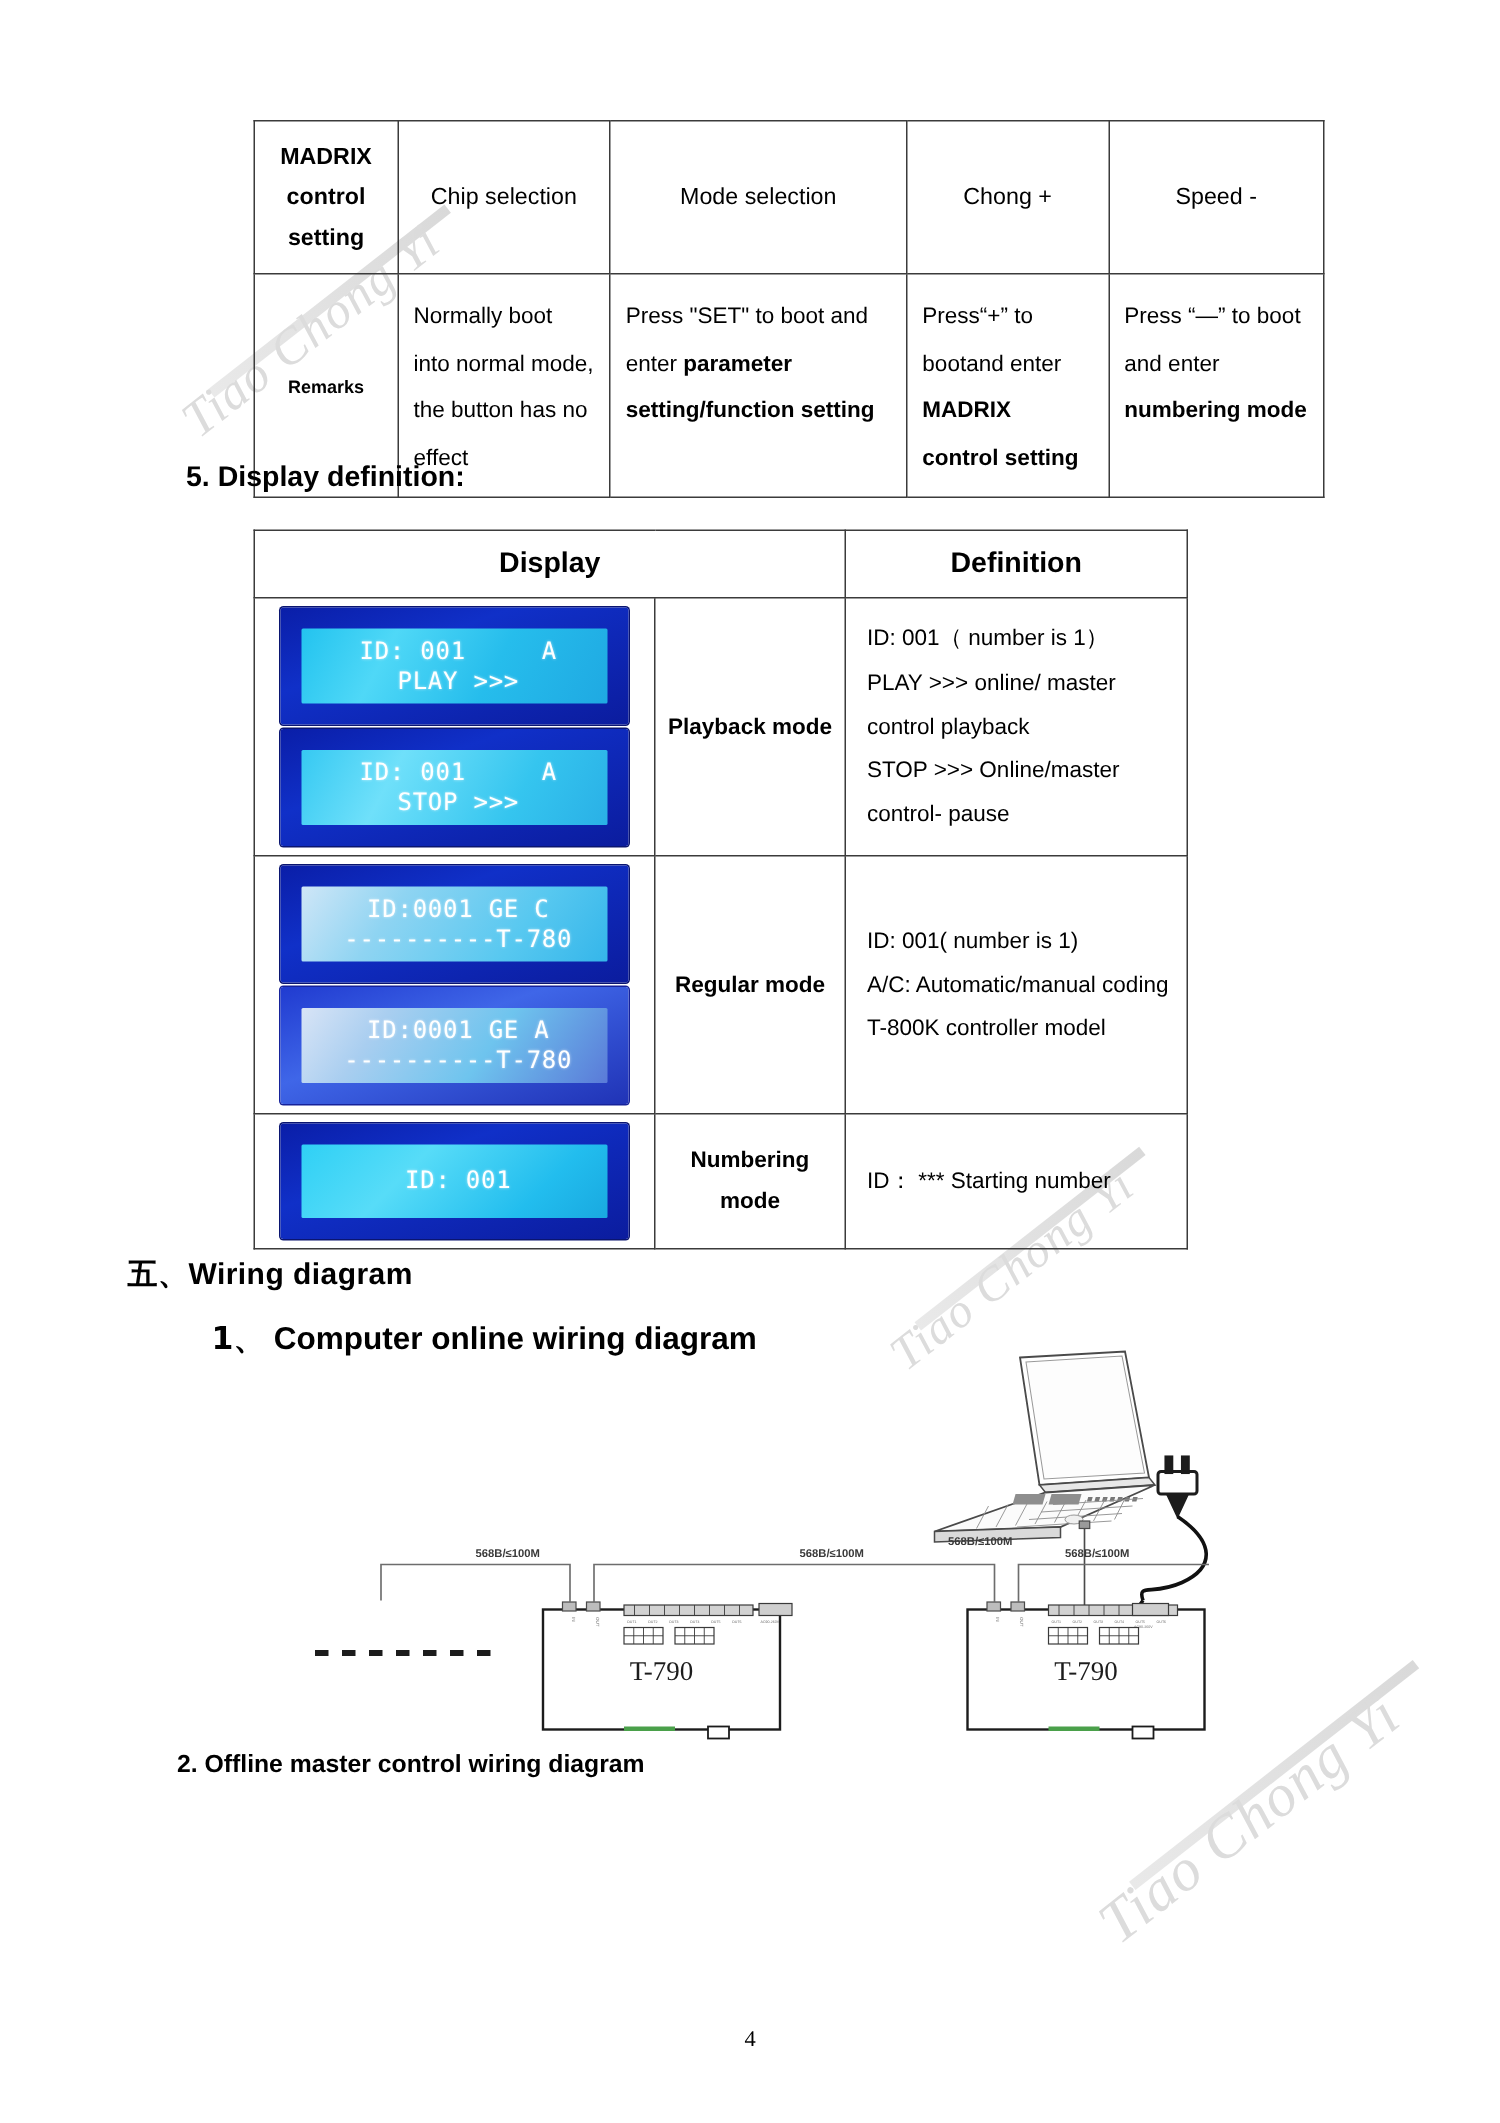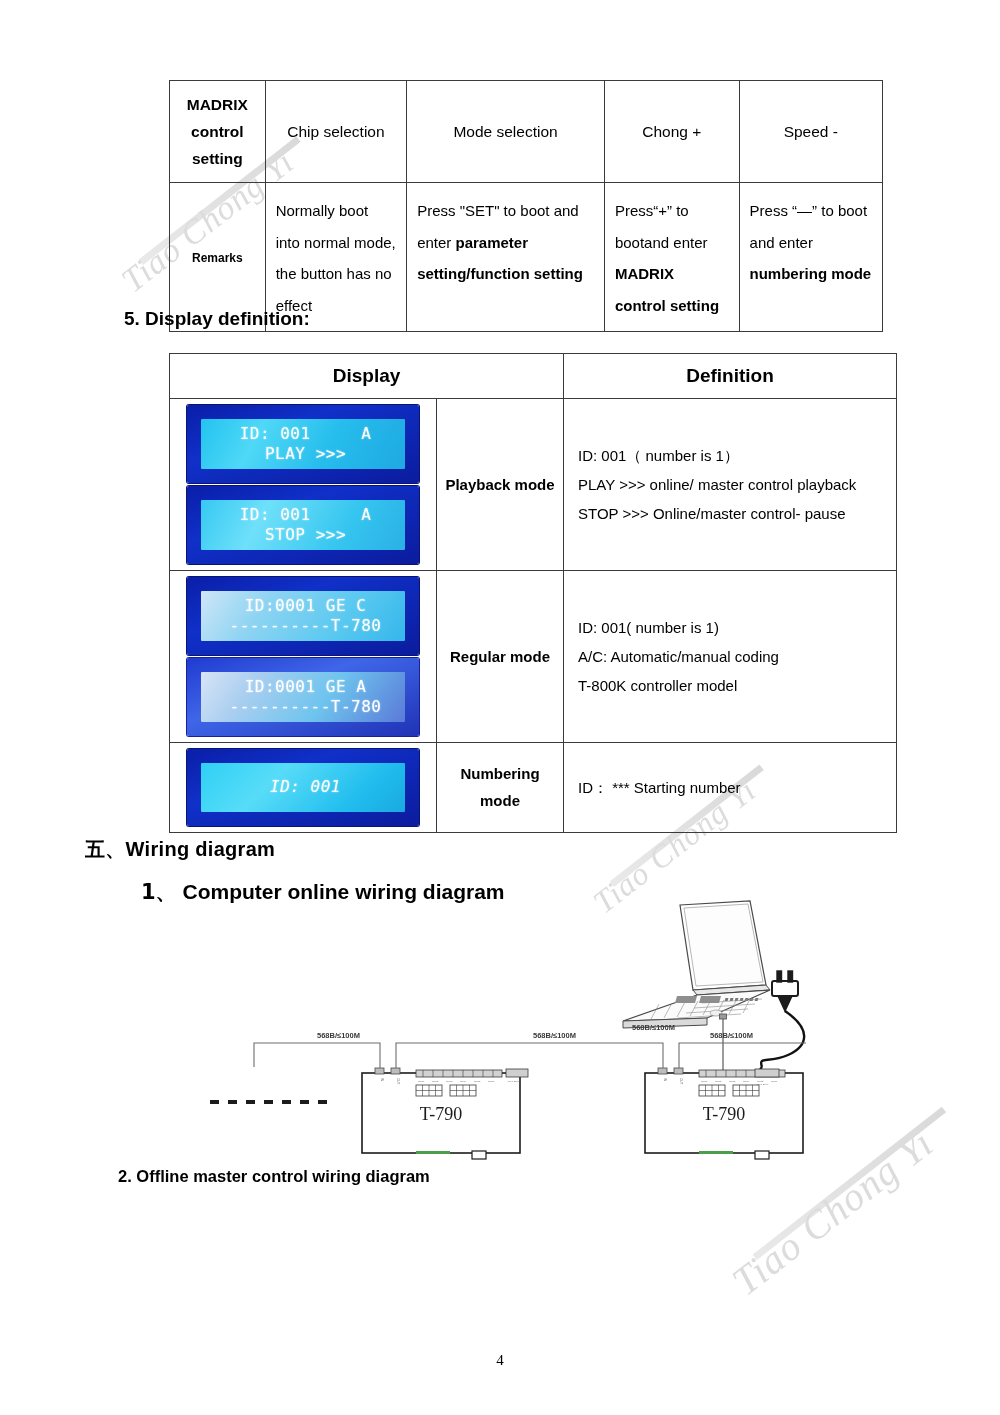--- a/index.html
+++ b/index.html
@@ -118,21 +118,21 @@
     top: 1167px;
     font-size: 16.5px;
     font-weight: bold;
     z-index: 2;
   }
 
   
   #table-display {
     left: 169px;
     top: 353px;
-    width: 728px;
+    width: 623px;
   }
   #table-display th {
     font-size: 19px;
     font-weight: bold;
     text-align: center;
     padding: 11px 6px;
   }
   #table-display td { padding: 0; }
   #table-display td.lcd-cell {
     width: 258px;
@@ -195,21 +195,21 @@
   }
   .scr-pale {
     background: linear-gradient(125deg, #cfe6f7 0%, #8fd4f2 30%, #57c8f0 70%, #35b6ea 100%);
   }
   .scr-pale2 {
     background: linear-gradient(125deg, #d8e4f6 0%, #a9cef0 25%, #6ec4ee 60%, #5a7ad8 100%);
   }
   .scr-bright {
     background: linear-gradient(135deg, #2fd0f5 0%, #57dcf8 35%, #22bdee 75%, #19a9e0 100%);
   }
-  .lcd-tall .lcd-screen { padding-top: 14px; padding-bottom: 15px; font-style: italic; }
+  .lcd-tall .lcd-screen { padding-top: 14px; padding-bottom: 15px; }
 
   
   #wiring-diagram {
     position: absolute;
     left: 210px;
     top: 895px;
     width: 780px;
     height: 265px;
     z-index: 2;
   }

